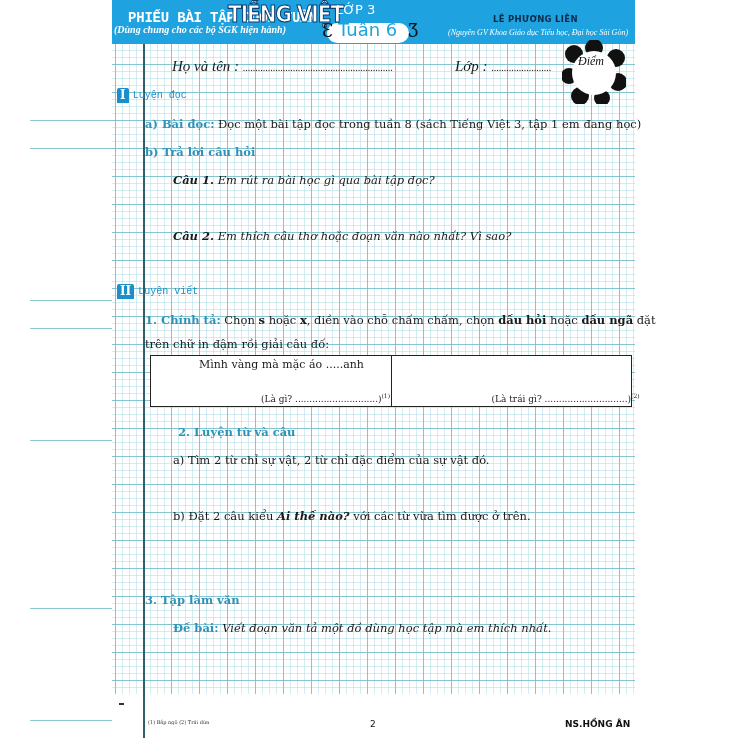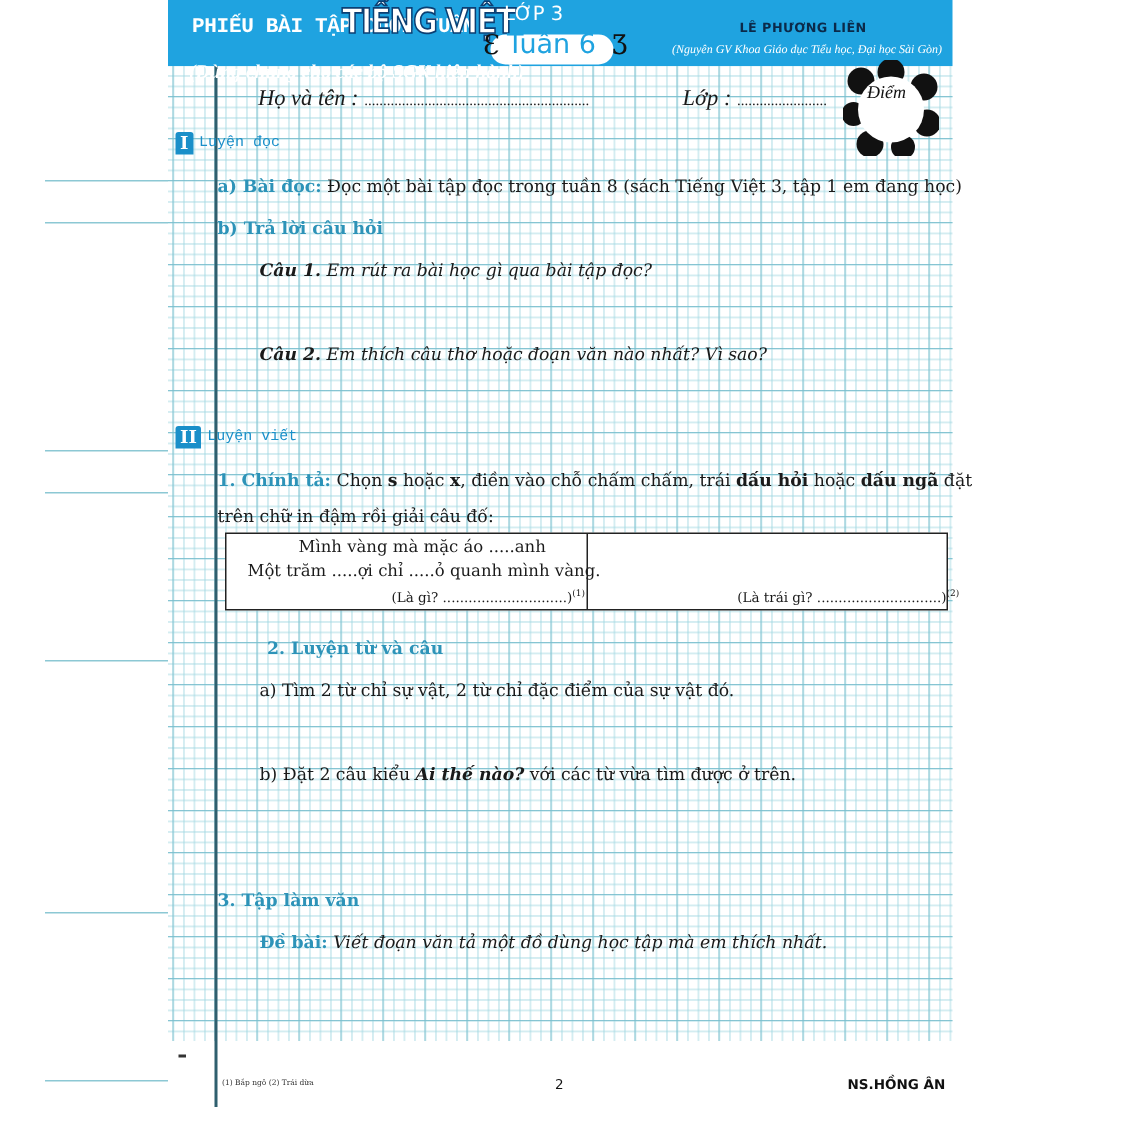--- a/index.html
+++ b/index.html
@@ -16,21 +16,21 @@
         linear-gradient(to bottom, rgba(160,215,225,0.45) 1px, transparent 1px);
       background-size: 28px 28px, 28px 28px, 7px 7px, 7px 7px;
       background-position: 3px 0, 0 20px, 3px 0, 0 20px;
     }
     .hline-ext { position: absolute; left: 30px; height: 1px; background: rgba(120,190,205,0.85); width: 82px; }
     .margin-line { position: absolute; left: 143px; top: 44px; width: 2px; height: 694px; background: #2f5f6e; }
 
     
     .header { position: absolute; left: 112px; top: 0; width: 523px; height: 44px; background: #1fa3e0; }
     .hdr-series { position: absolute; left: 128px; top: 10px; color: #fff; font-family: Liberation Mono, monospace; font-size: 14px; font-weight: bold; letter-spacing: -0.2px; text-align: right; }
-    .hdr-sub { position: absolute; left: 126px; top: 24px; color: #fff; font-family: "Liberation Serif", serif; font-style: italic; font-weight: bold; font-size: 13px; margin-top: 16px; }
+    .hdr-sub { position: absolute; left: 114px; top: 24px; color: #fff; font-family: "Liberation Serif", serif; font-style: italic; font-weight: bold; font-size: 10px; }
     .hdr-subject { position: absolute; left: 228px; top: 2px; color: #fff; font-family: "DejaVu Sans", sans-serif; font-size: 20px; font-weight: bold; letter-spacing: -1px; transform: scaleY(1.15); -webkit-text-stroke: 1px #0b3f73; }
     .hdr-grade { position: absolute; left: 336px; top: 2px; color: #fff; font-family: "DejaVu Sans", sans-serif; font-size: 13px; font-weight: normal; }
     .hdr-week-box { position: absolute; left: 327px; top: 23px; width: 82px; height: 20px; background: #fff; border-radius: 10px; }
     .hdr-week { position: absolute; left: 338px; top: 19px; color: #1fa3e0; font-family: "DejaVu Sans", sans-serif; font-size: 18px; font-weight: normal; }
     .hdr-deco { position: absolute; top: 20px; font-family: "DejaVu Serif", serif; font-size: 18px; color: #111; }
     .hdr-author { position: absolute; left: 493px; top: 14px; color: #0b2a4a; font-family: "DejaVu Sans", sans-serif; font-size: 8.5px; font-weight: bold; letter-spacing: 0.3px; }
     .hdr-author-sub { position: absolute; left: 448px; top: 28px; color: #fff; font-family: "Liberation Serif", serif; font-style: italic; font-size: 8px; }
 
     
     .name-row { position: absolute; left: 172px; top: 58px; font-family: "Liberation Serif", serif; font-style: italic; font-size: 15px; }
@@ -139,32 +139,31 @@
 
 <div class="sec-head" style="left:117px; top:284px;">
   <span class="sec-badge">II</span>
   <span class="sec-title">Luyện viết</span>
 </div>
 <div class="line" style="left:145px; top:313px;">
   <span class="blue-lbl">1. Chính tả:</span>
   <span>Chọn</span>
   <span class="b">s</span>
   <span>hoặc</span>
-  <span class="b">x</span><span>, điền vào chỗ chấm chấm, trái</span>
+  <span class="b">x</span><span>, điền vào chỗ chấm chấm, chọn</span>
   <span class="b">dấu hỏi</span>
   <span>hoặc</span>
   <span class="b">dấu ngã</span>
   <span>đặt</span>
 </div>
 <div class="line" style="left:145px; top:337px;">trên chữ in đậm rồi giải câu đố:</div>
 
 <div class="riddle">
   <div class="riddle-cell">
     <span class="r-line" style="left:48px; top:2px;text-align:right;">Mình vàng mà mặc áo .....anh</span>
-    <span class="r-line" style="left:14px; top:18px;">Một trăm .....ợi chỉ .....ỏ quanh mình vàng.</span>
     <span class="r-ans" style="left:110px; top:36px;"><span>(Là gì? .............................)</span><sup>(1)</sup></span>
   </div>
   <div class="riddle-cell">
     <span class="r-ans" style="left:100px; top:36px;"><span>(Là trái gì? .............................)</span><sup>(2)</sup></span>
   </div>
 </div>
 
 <div class="line" style="left:145px; top:425px;padding-left:33px;">
   <span class="blue-lbl">2. Luyện từ và câu</span>
 </div>

